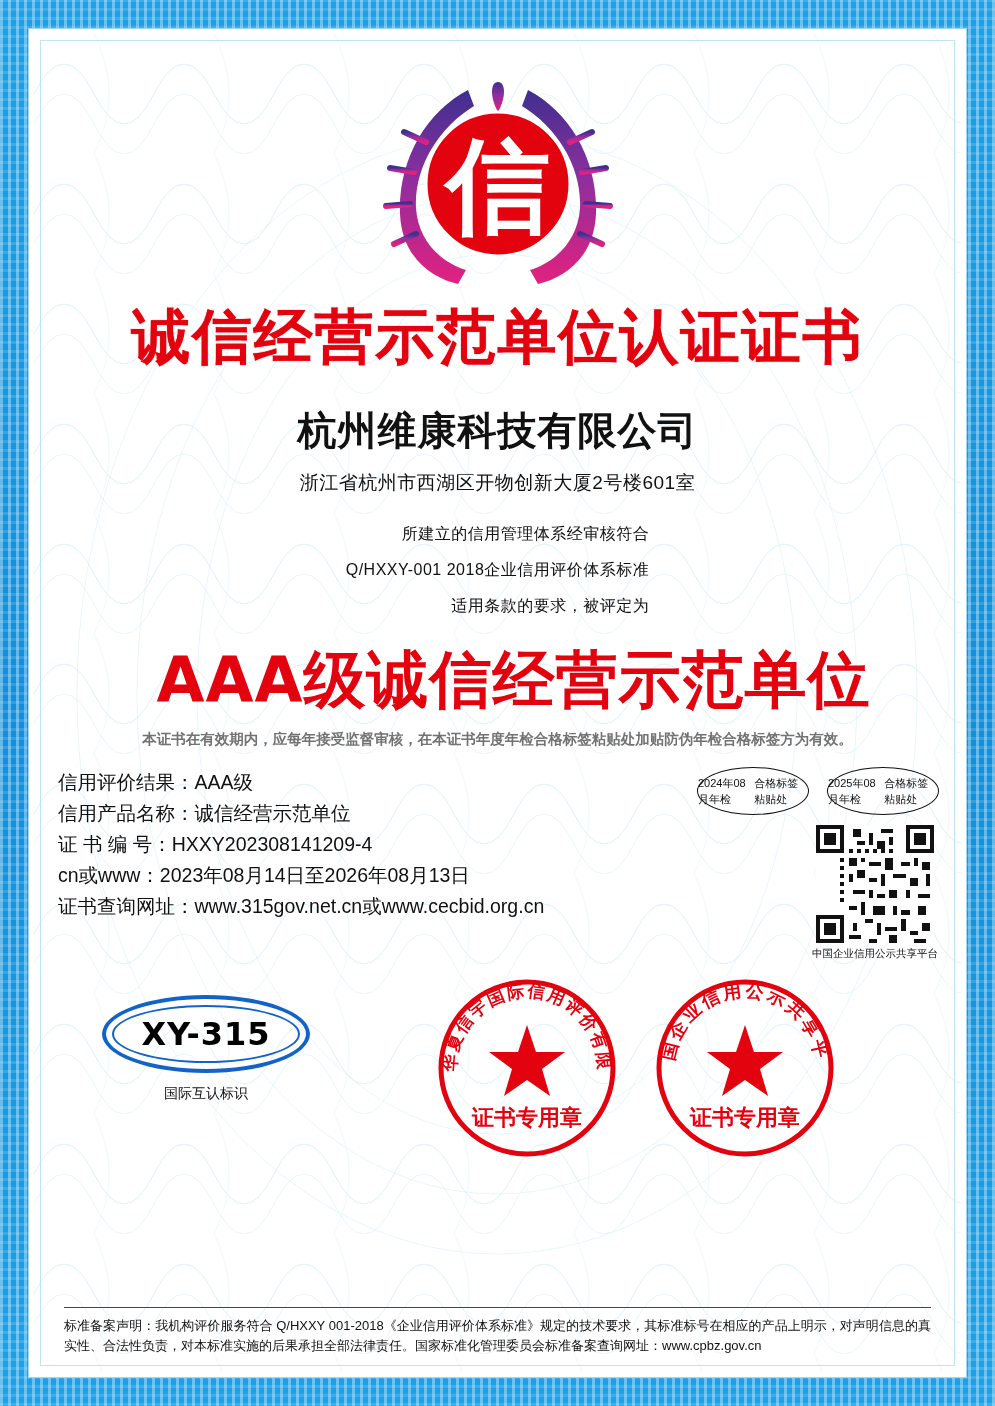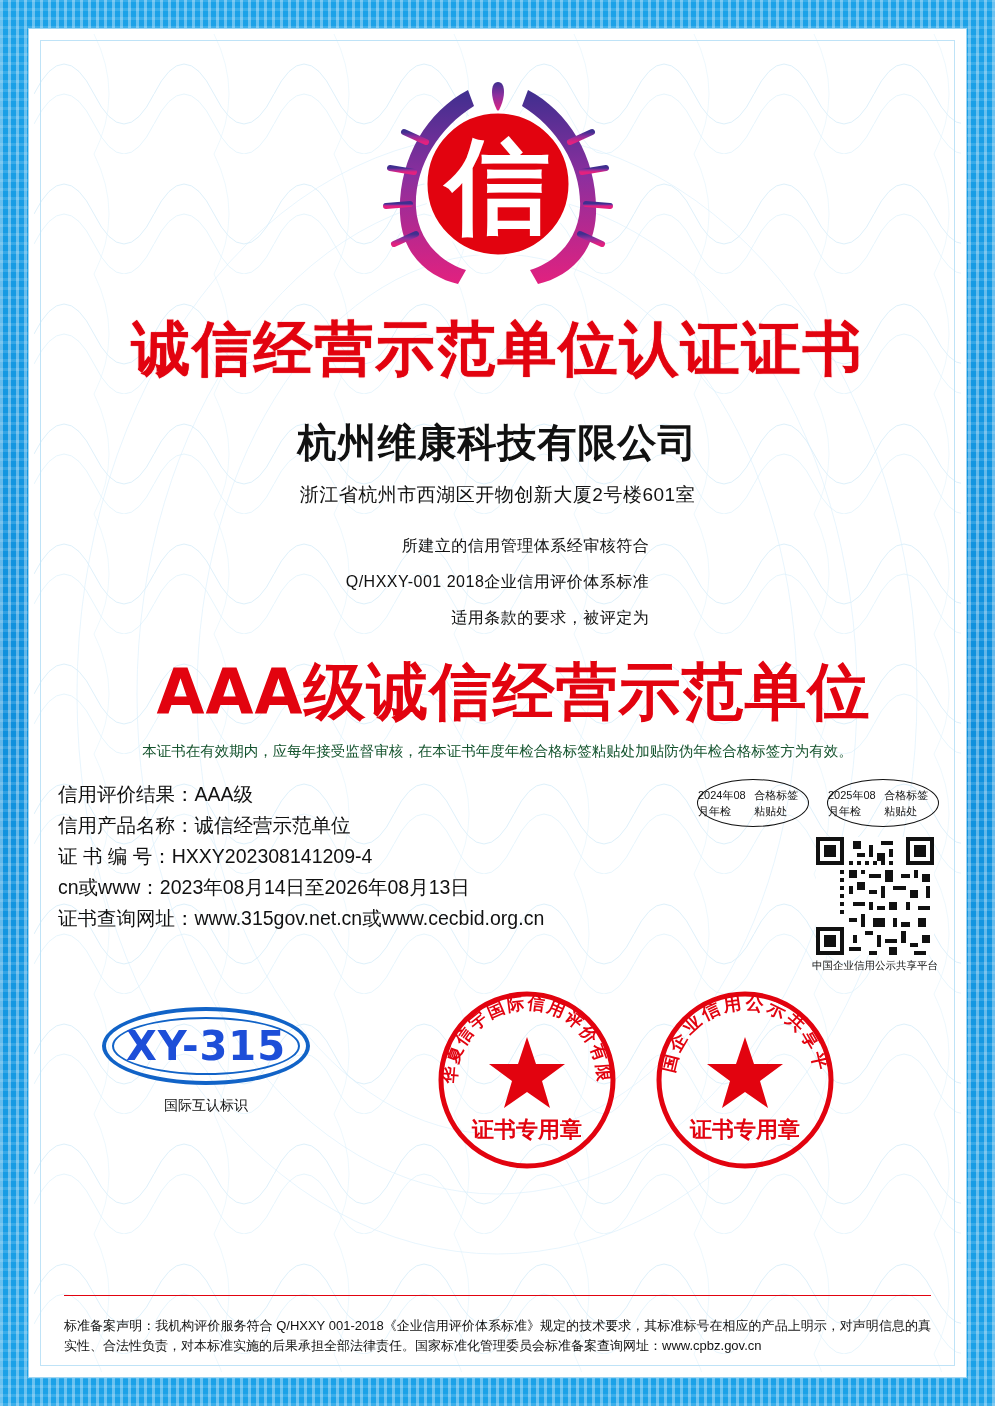--- a/index.html
+++ b/index.html
@@ -53,21 +53,21 @@
     left:40px;top:40px;right:40px;bottom:40px;
     display:flex;flex-direction:column;align-items:center;
   }
 
   
   .emblem{margin-top:32px;width:300px;height:222px;position:relative;}
   .emblem svg{display:block;}
 
   
   .main-title{
-    margin-top:16px;
+    margin-top:4px;
     font-size:59px;
     font-weight:bold;
     color:#e2030f;
     letter-spacing:2px;
     font-family:"DejaVu Sans","Liberation Sans",sans-serif;
     text-shadow:0 0 1px #e2030f;
     white-space:nowrap;
   }
   .company{
     margin-top:26px;
@@ -98,22 +98,22 @@
     font-weight:bold;
     color:#e2030f;
     letter-spacing:1px;
     white-space:nowrap;
     font-family:"DejaVu Sans","Liberation Sans",sans-serif;
     margin-left:32px;
   }
   .note{
     margin-top:8px;
     font-size:14.5px;
-    color:#14532d;
-    font-weight:normal;
+    color:#737373;
+    font-weight:bold;
     white-space:nowrap;
   }
 
   
   .mid{
     position:relative;
     width:100%;
     margin-top:18px;
     height:190px;
   }
@@ -159,34 +159,34 @@
     border-radius:50%;
     display:flex;align-items:center;justify-content:center;
     box-sizing:border-box;
     position:relative;
   }
   .xy-oval::after{
     content:"";position:absolute;left:6px;top:6px;right:6px;bottom:6px;
     border:2px solid #1163c7;border-radius:50%;
   }
   .xy-text{
-    font-size:40px;font-weight:bold;color:#1d4ed8;letter-spacing:1px;
+    font-size:32px;font-weight:bold;color:#000000;letter-spacing:1px;
     font-family:"DejaVu Sans","Liberation Sans",sans-serif;position:relative;z-index:1;
   }
   .xy-cap{margin-top:12px;font-size:14px;color:#111;}
 
   .round-seal{position:absolute;top:4px;width:190px;height:190px;}
   .seal-a{left:392px;}
   .seal-b{left:610px;}
 
   
   .footer{
     position:absolute;left:24px;right:24px;bottom:10px;
     border-top:1px solid #e2030f;
-    padding-top:20px;
+    padding-top:8px;
     font-size:13px;color:#111;line-height:20px;text-align:justify;
   }
 </style>
 </head>
 <body>
 
 <div class="cert">
 
   <div class="border-outer"></div>
   <div class="border-inner"></div>

